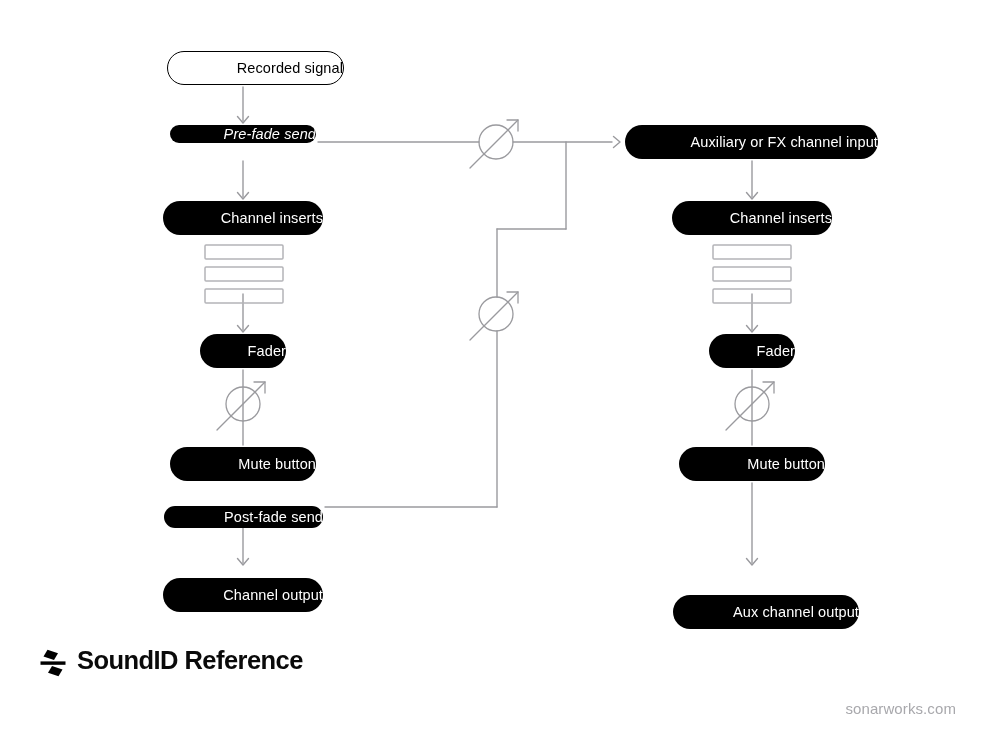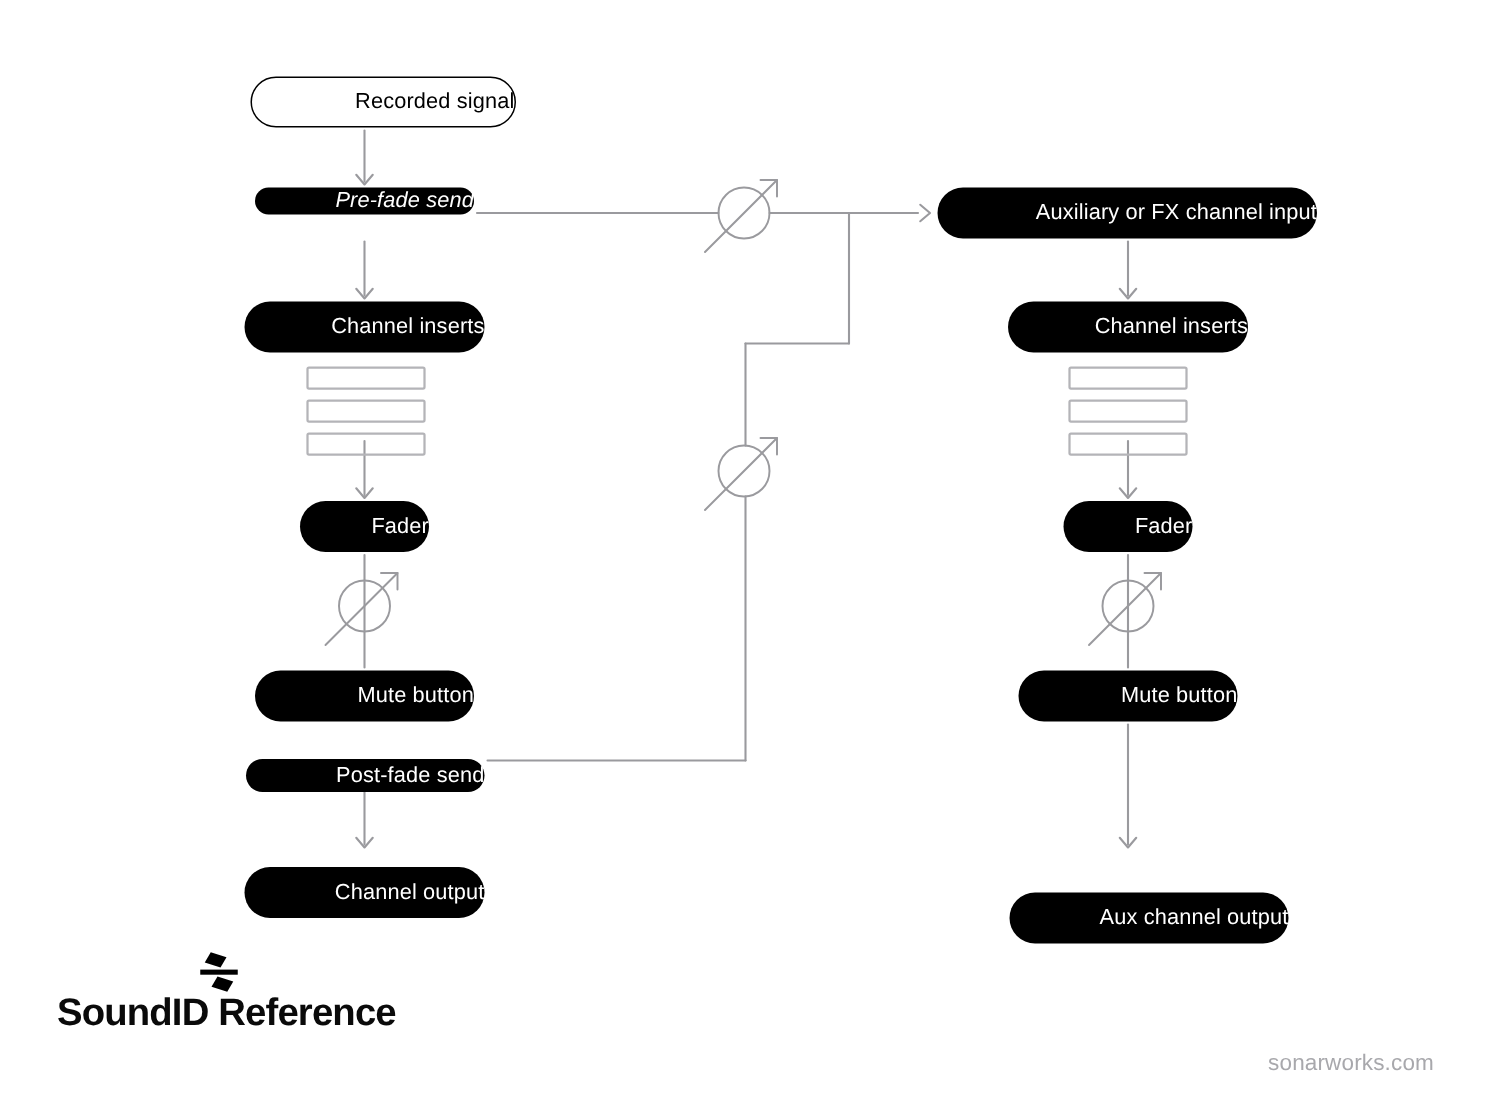--- a/index.html
+++ b/index.html
@@ -43,25 +43,24 @@
     color: #ffffff;
   }
   .node.outlined {
     background: #ffffff;
     color: #000000;
     border: 1.6px solid #000000;
   }
   .footer-logo {
     position: absolute;
     left: 38px;
-    top: 633px;
+    top: 648px;
     display: flex;
-    align-items: center;
+    align-items: flex-start;
     height: 40px;
-    flex-direction: column;
   }
   .logo-mark {
     width: 30px;
     height: 30px;
     margin-right: 9px;
     flex: none;
   }
   .logo-text {
     font-size: 25.5px;
     font-weight: bold;

